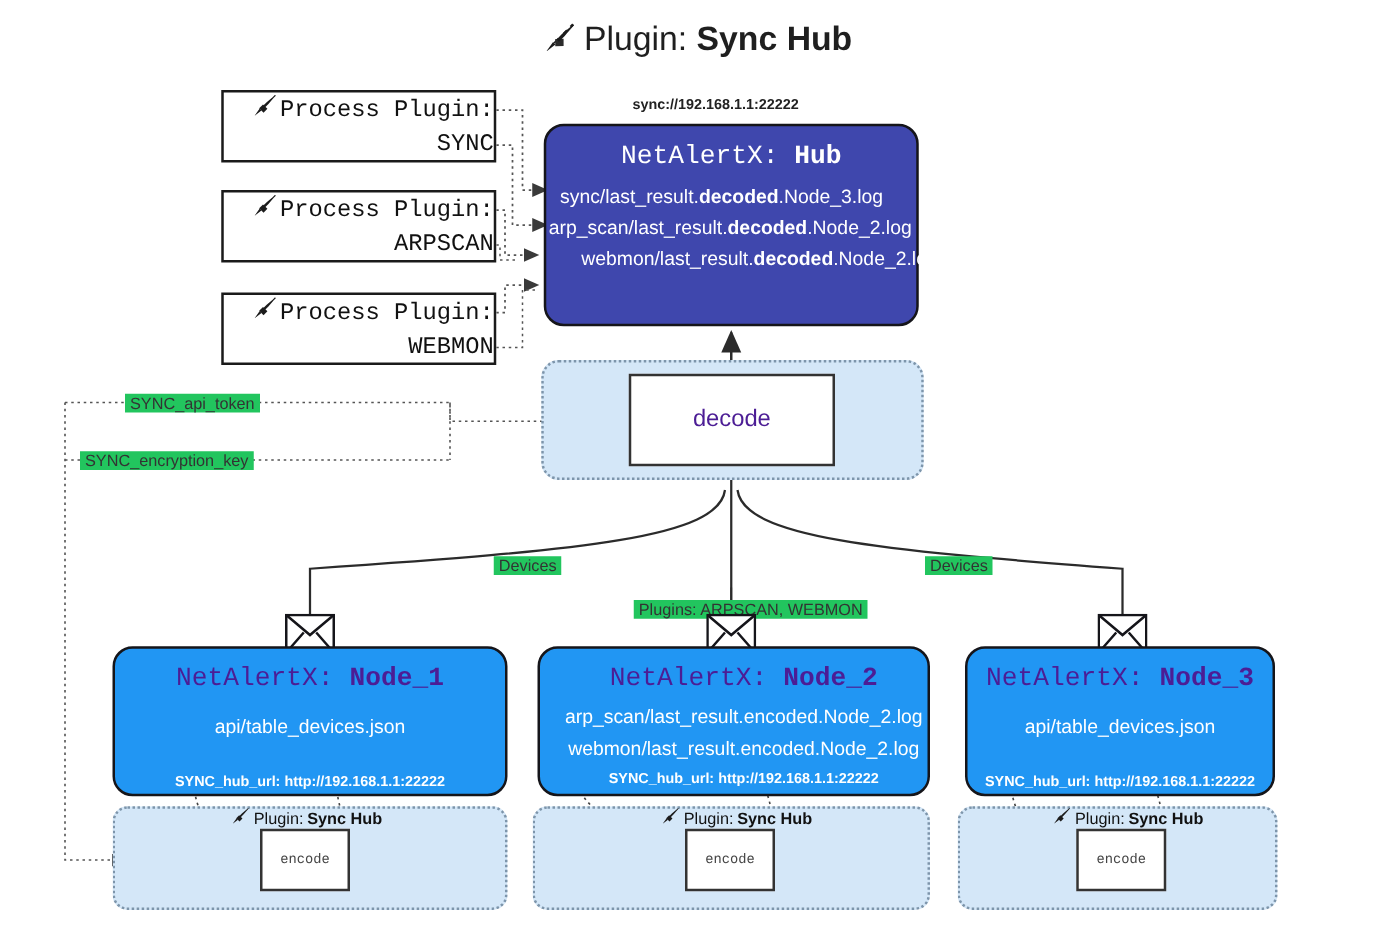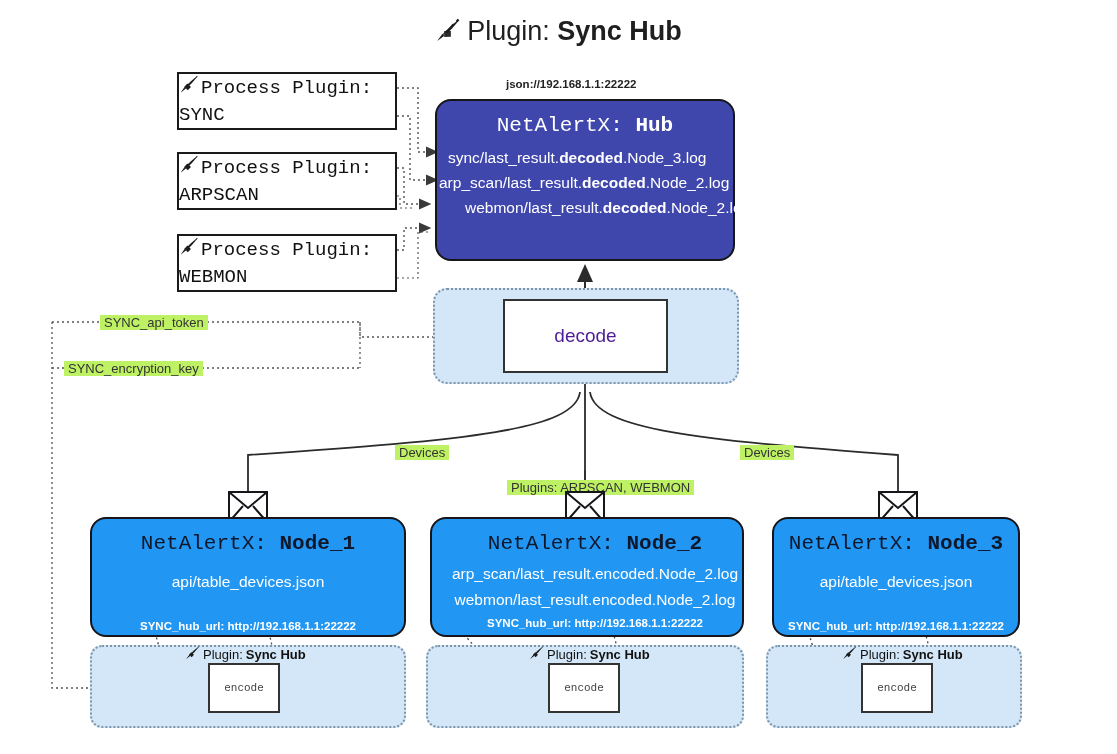--- a/index.html
+++ b/index.html
@@ -6,21 +6,21 @@
   body{width:1117px;height:754px;font-family:"Liberation Sans",sans-serif;color:#222;}
   #canvas{position:relative;width:1117px;height:754px;overflow:hidden;background:#fff;}
   #edges{position:absolute;left:0;top:0;width:1117px;height:754px;pointer-events:none;}
 
   .title{position:absolute;left:0;top:16px;width:1117px;text-align:center;font-size:27px;color:#1f1f1f;}
   .title .plug{display:inline-block;vertical-align:-3px;margin-right:6px;}
   .title .lbl{font-weight:400;}
   .title .strong{font-weight:bold;}
 
   .procbox{position:absolute;background:#fff;border:2px solid #1a1a1a;box-sizing:border-box;
-     display:flex;flex-direction:column;align-items:flex-start;justify-content:center;
+     display:flex;flex-direction:column;align-items:flex-end;justify-content:center;
      font-family:"Liberation Mono",monospace;font-size:19px;color:#111;line-height:1.32;}
   .procbox .l1{display:flex;align-items:center;gap:2px;}
   .procbox .l2{letter-spacing:0px;}
 
   .hub{position:absolute;background:#3f47ad;border:2px solid #15151a;border-radius:16px;box-sizing:border-box;
       box-shadow:0 0 0 0 transparent;}
   .hub .hdr{text-align:center;color:#fff;font-family:"Liberation Mono",monospace;font-size:21px;margin-top:13px;}
   .hub .hdr b{font-weight:bold;}
   .hub .rows{margin-top:8px;}
   .hub .row{color:#ffffff;font-size:15.5px;line-height:25px;white-space:nowrap;padding-left:11px;}
@@ -30,26 +30,26 @@
 
   .panel{position:absolute;background:#d4e7f8;border:2px dotted #7d95ab;border-radius:14px;box-sizing:border-box;}
   .panel.flat{border-radius:12px;}
 
   .wbox{position:absolute;background:#fff;border:2px solid #333;box-sizing:border-box;
      display:flex;align-items:center;justify-content:center;color:#3a3a3a;}
   .wbox.decode{font-family:Liberation Sans, sans-serif;font-size:19px;color:#4c1d95;}
   .wbox.encode{font-family:"Liberation Mono",monospace;font-size:11px;color:#444;}
 
   .node{position:absolute;background:#2196f3;border:2px solid #15151a;border-radius:16px;box-sizing:border-box;}
-  .node .hdr{text-align:center;color:#0f172a;font-family:"Liberation Mono",monospace;font-size:21px;margin-top:13px;}
+  .node .hdr{text-align:center;color:#4c1d95;font-family:"Liberation Mono",monospace;font-size:21px;margin-top:13px;}
   .node .hdr b{font-weight:bold;}
   .node .line{text-align:center;color:#fff;font-size:15.5px;line-height:26px;white-space:nowrap;}
   .node .foot{text-align:center;color:#fff;font-size:11.5px;font-weight:bold;white-space:nowrap;}
 
-  .elabel{position:absolute;font-size:13px;color:#333;background:#bef264;padding:0 4px;white-space:nowrap;}
+  .elabel{position:absolute;font-size:13px;color:#333;background:#22c55e;padding:0 4px;white-space:nowrap;}
 
   .plugcap{position:absolute;font-size:13px;color:#111;white-space:nowrap;display:flex;align-items:center;gap:3px;}
   .plugcap b{font-weight:bold;}
 
   .envelope{position:absolute;}
 </style>
 </head>
 <body>
 
 <div id="canvas">
@@ -151,21 +151,21 @@
             <path d="M9.5 13.4 L13.6 9.3 L19.6 4.2 L21.6 2.2 L22.4 3 L20.4 5 L15.3 11 L11.2 15.1 Z" fill="#1c1c1c"></path>
             <path d="M2.5 21.5 C2 22 2.2 22.2 2.7 21.8 L8.6 17.2 L6.9 15.4 Z" fill="#1c1c1c"></path>
             <path d="M6.4 15.2 L10.1 11.5 L14.3 15.7 L10.6 19.4 Z" fill="#1c1c1c"></path>
           </svg>
       </span>
       <span>Process Plugin:</span>
     </div>
     <div class="l2">WEBMON</div>
   </div>
 
-  <div class="urlcap" style="left:506px;top:78px;">json://192.168.1.1:22222</div>
+  <div class="urlcap" style="left:506px;top:78px;">sync://192.168.1.1:22222</div>
 
   <div class="hub" style="left:435px;top:99px;width:300px;height:162px;">
     <div class="hdr">
       <span>NetAlertX:</span>
       <b>Hub</b>
     </div>
     <div class="rows">
       <div class="row"><span>sync/last_result.</span><b>decoded</b><span>.Node_3.log</span></div>
       <div class="row" style="padding-left:2px;"><span>arp_scan/last_result.</span><b>decoded</b><span>.Node_2.log</span></div>
       <div class="row" style="padding-left:4px;margin-left:24px;"><span>webmon/last_result.</span><b>decoded</b><span>.Node_2.log</span></div>

